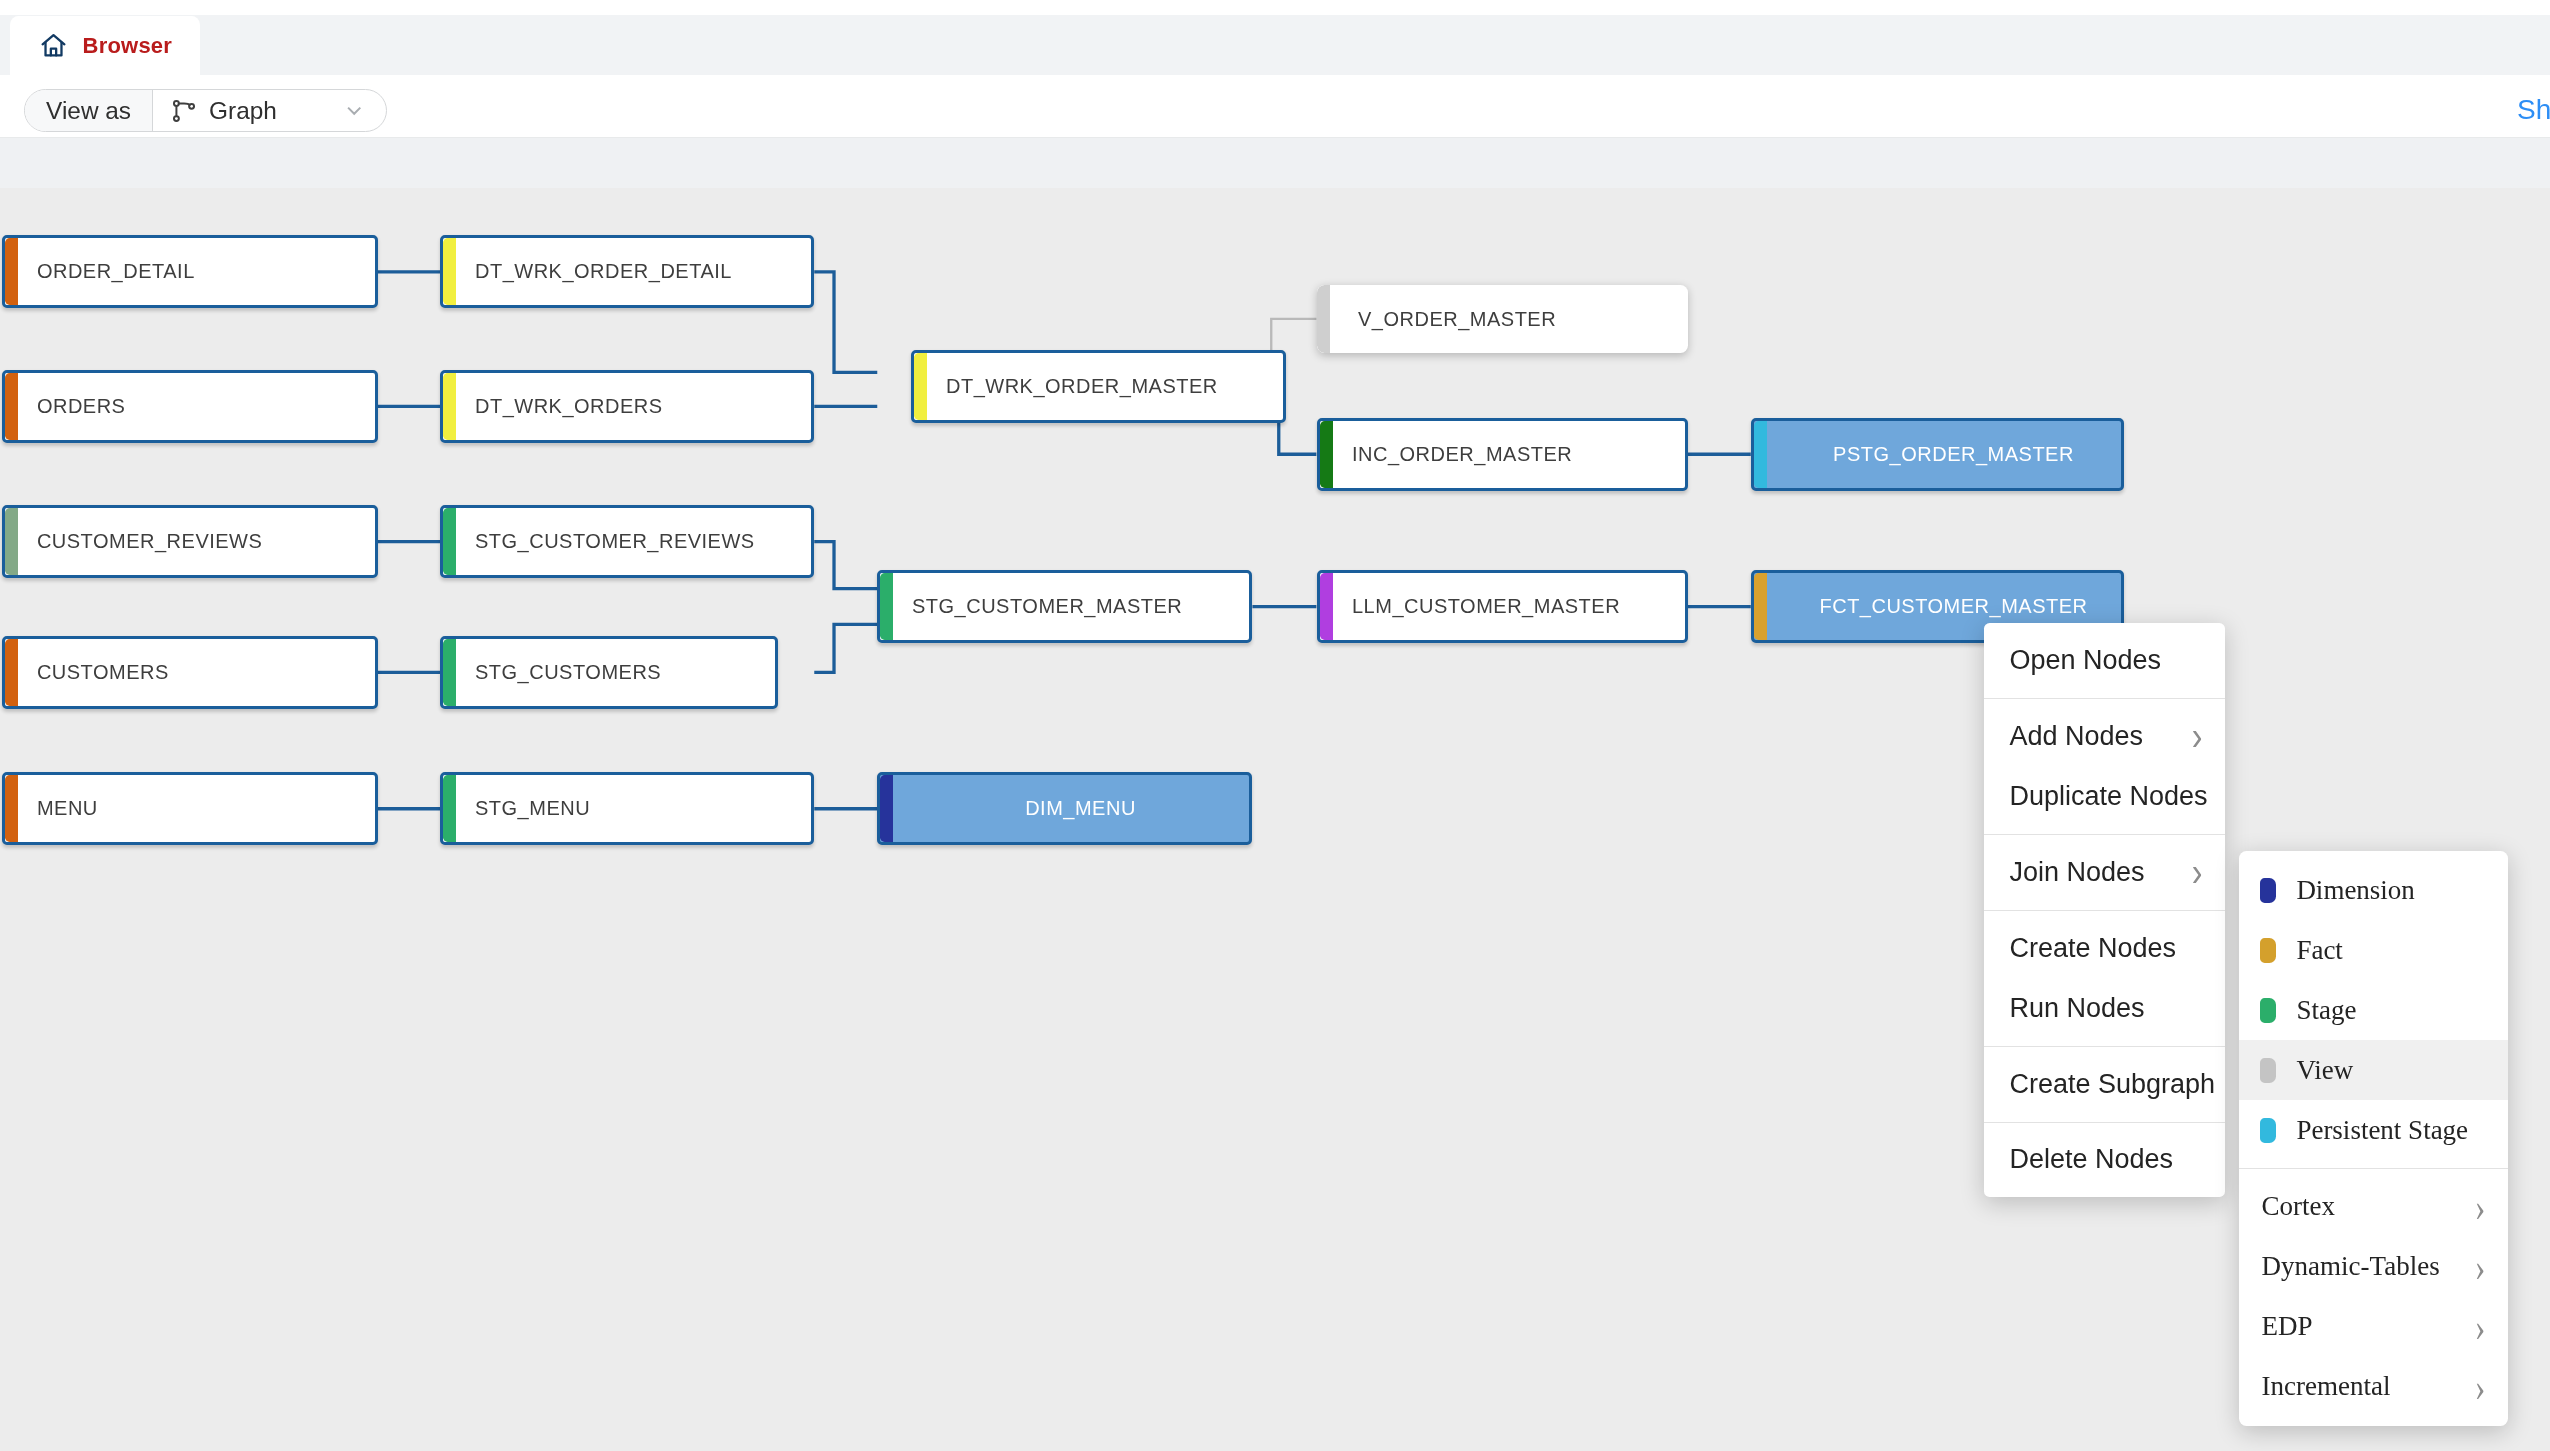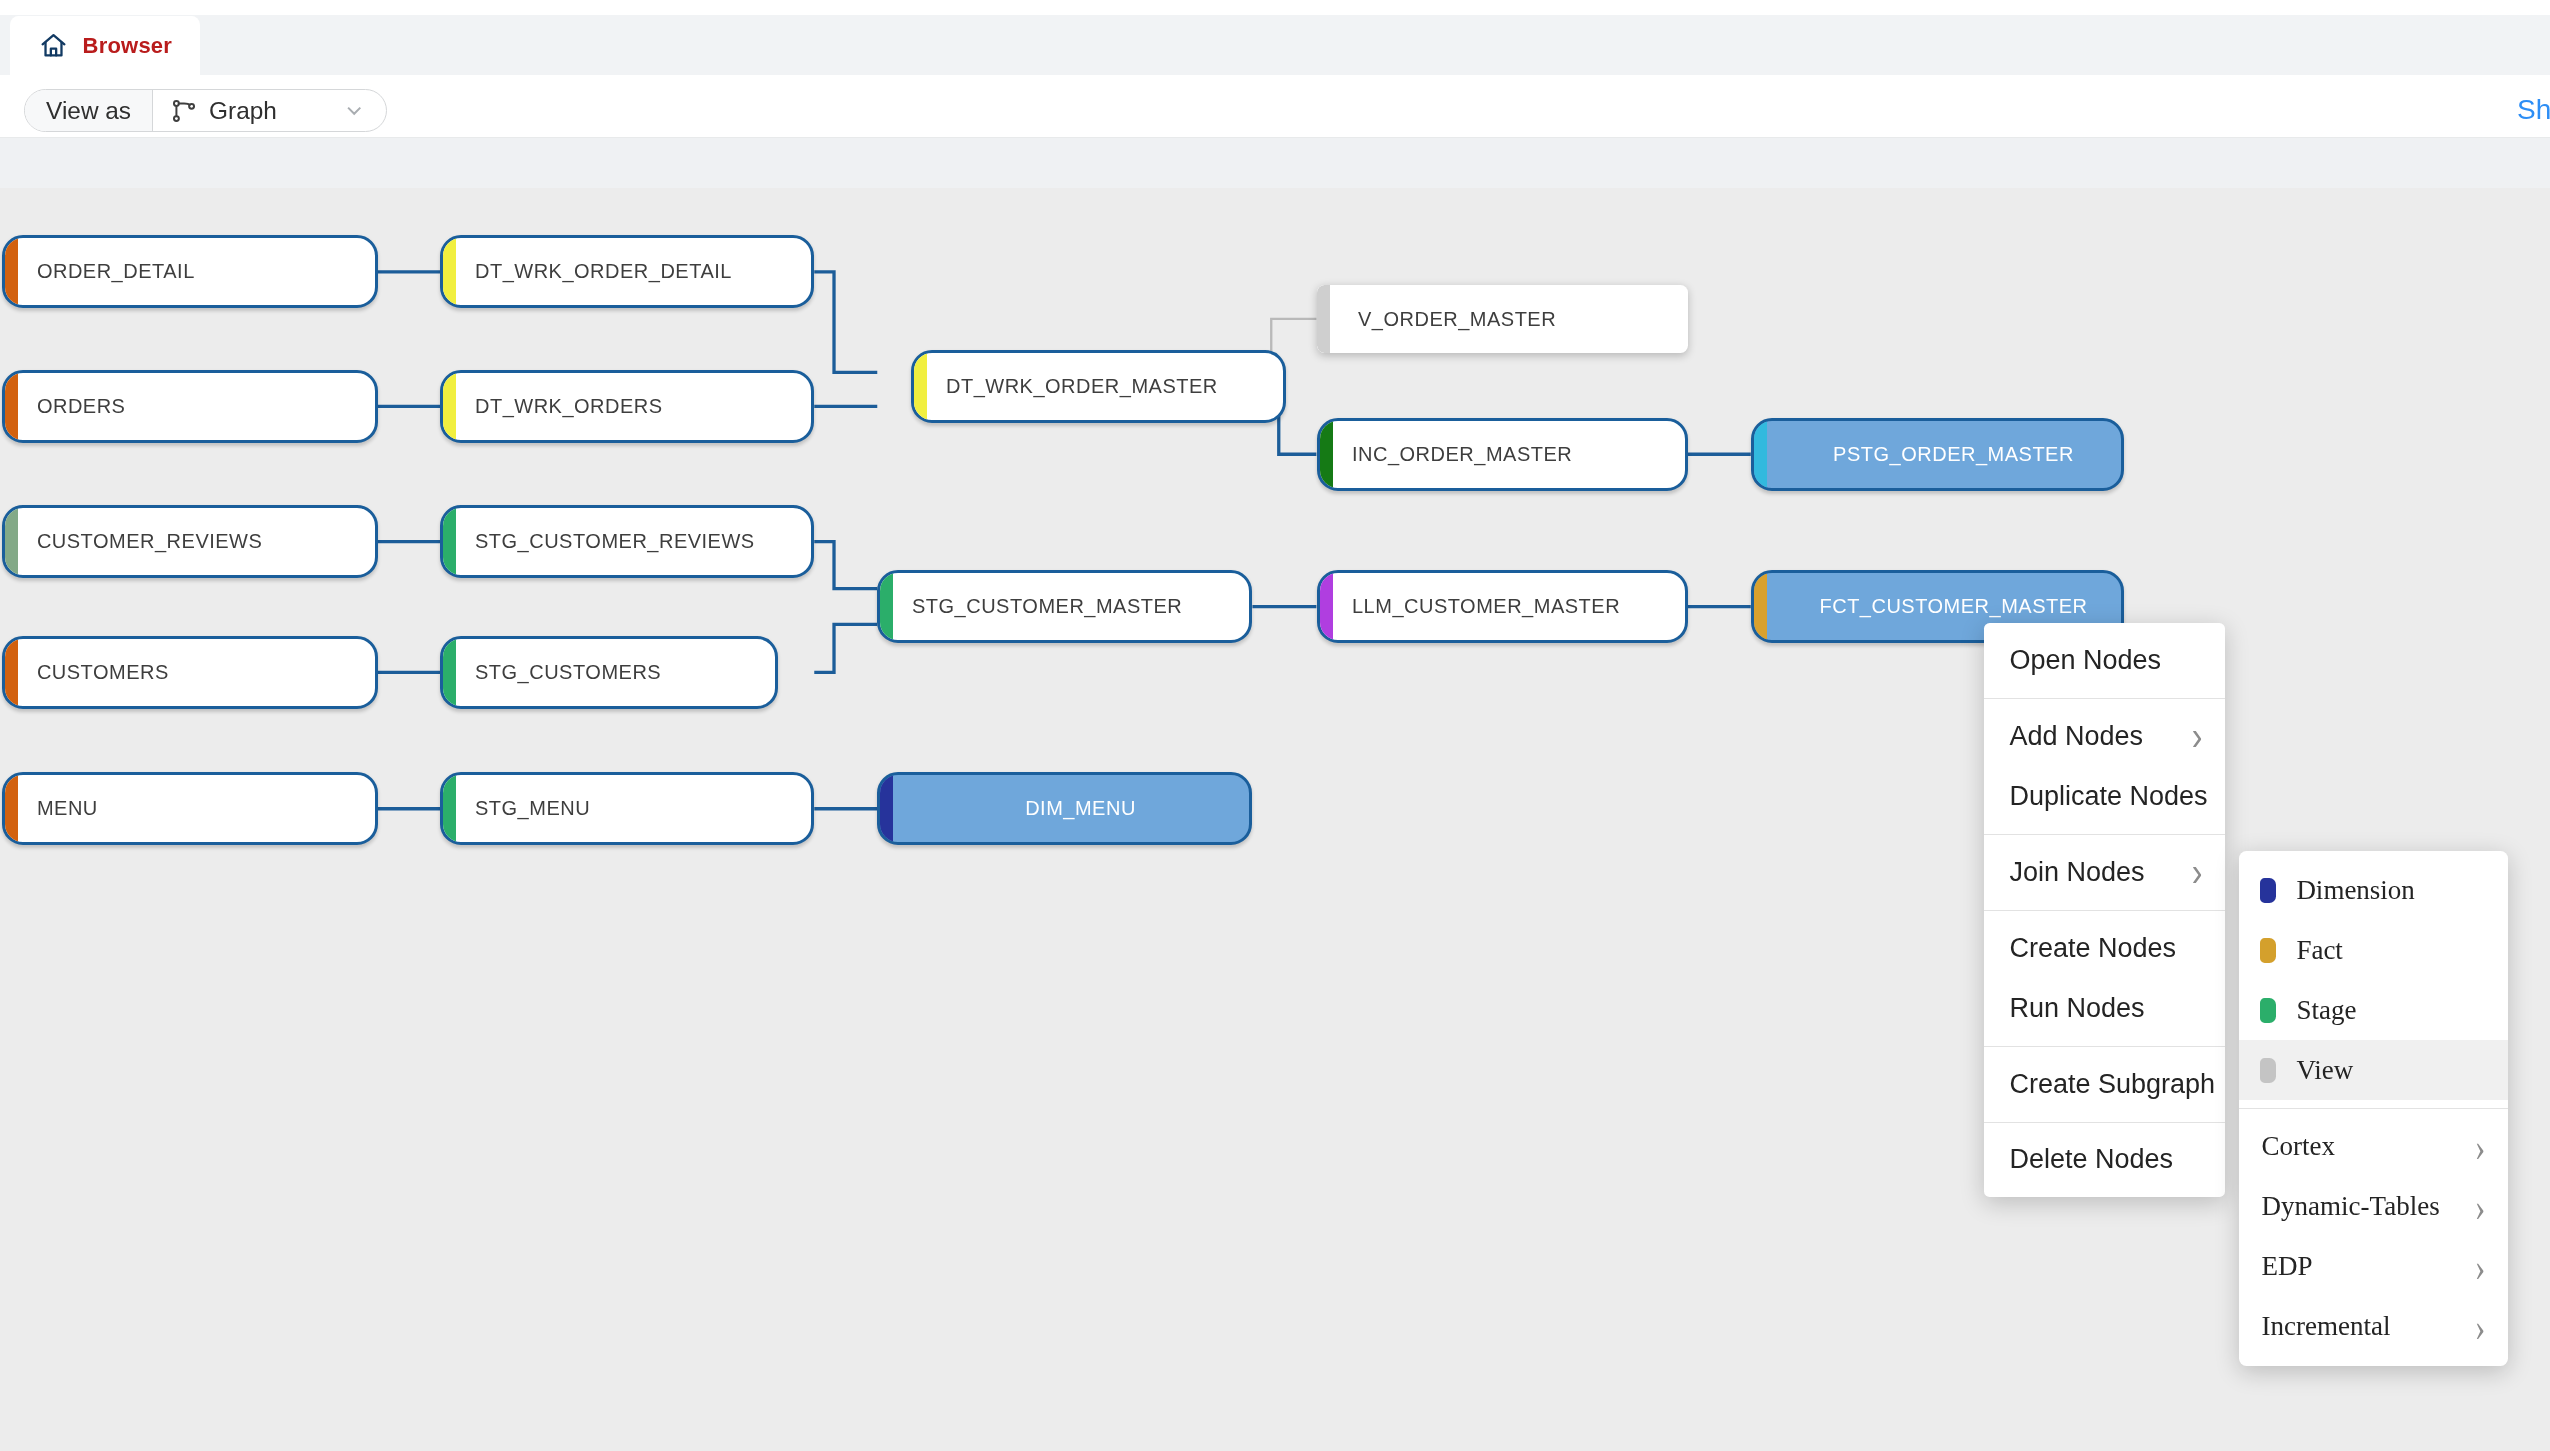--- a/index.html
+++ b/index.html
@@ -39,21 +39,21 @@
   .chev-down{width:24.4px;height:24.4px;margin-left:auto;}
 
   .top-link{
     position:absolute;left:2517px;top:94px;font-size:28px;font-weight:500;color:#2d8ef5;white-space:nowrap;
   }
 
   
   .glayer{position:absolute;left:0;top:0;width:2550px;height:1452px;}
   .edges{position:absolute;left:0;top:0;pointer-events:none;}
   .node{
-    position:absolute;box-sizing:border-box;border-radius:21px;background:#ffffff;
+    position:absolute;box-sizing:border-box;border-radius:5px;background:#ffffff;
     border:3.8px solid #1a5e9b;box-shadow:0 2.8px 3.8px rgba(0,0,0,.18);
     display:flex;align-items:center;overflow:hidden;cursor:pointer;
   }
   .node .bar{position:absolute;left:0;top:0;bottom:0;width:13px;border-radius:4.7px 0 0 4.7px;}
   .node .nlabel{
     margin-left:32px;font-size:20px;letter-spacing:0.5px;color:#3e3e3e;white-space:nowrap;
   }
   .node.selected{background:#6fa7db;justify-content:center;}
   .node.selected .nlabel{color:#ffffff;}
   .node.plain{border:none;border-radius:7.5px;box-shadow:0 2.8px 8.5px rgba(0,0,0,.22);}
@@ -252,20 +252,24 @@
       <span>Fact</span>
     </div>
     <div class="menu-item">
       <span class="pill" style="background: rgb(43, 174, 106);"></span>
       <span>Stage</span>
     </div>
     <div class="menu-item hl">
       <span class="pill" style="background: rgb(196, 196, 196);"></span>
       <span>View</span>
     </div>
+    <div class="menu-item">
+      <span class="pill" style="background: rgb(50, 185, 222);"></span>
+      <span>Persistent Stage</span>
+    </div>
     <div class="menu-div"></div>
     <div class="menu-item no-pill">
       <span>Cortex</span>
       <span class="arrow">›</span>
     </div>
     <div class="menu-item no-pill">
       <span>Dynamic-Tables</span>
       <span class="arrow">›</span>
     </div>
     <div class="menu-item no-pill">

